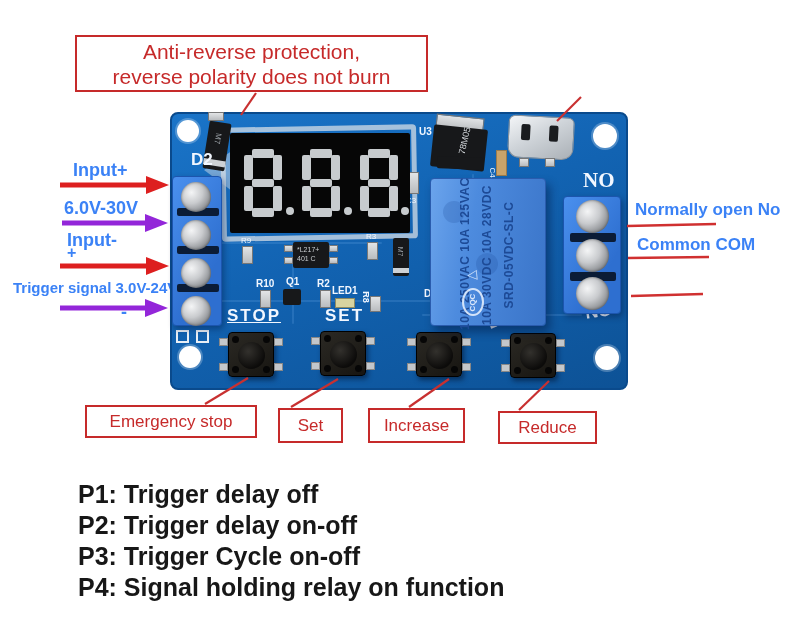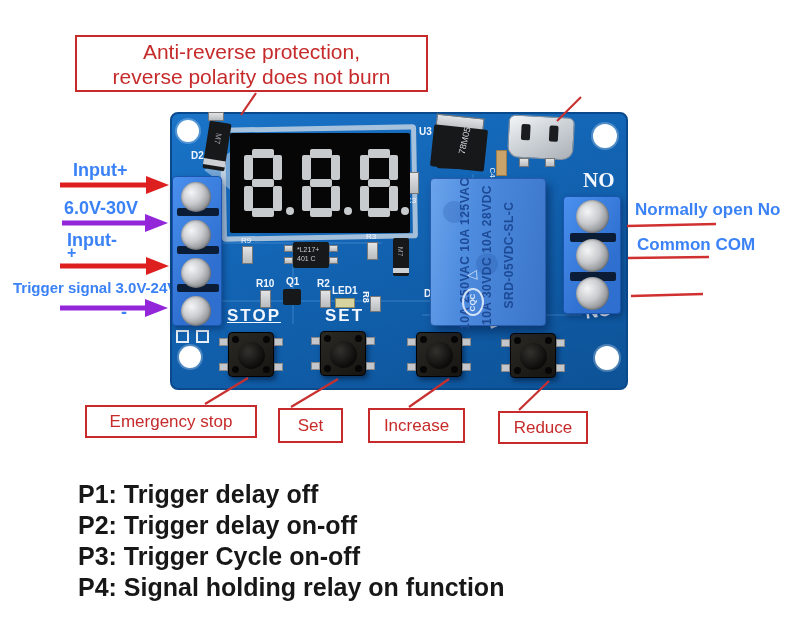--- a/index.html
+++ b/index.html
@@ -140,21 +140,21 @@
   </div>
   <div class="screw" style="left:576px;top:200px;width:33px;height:33px;z-index:3;"></div>
   <div class="screw" style="left:576px;top:239px;width:33px;height:33px;z-index:3;"></div>
   <div class="screw" style="left:576px;top:277px;width:33px;height:33px;z-index:3;"></div>
 
   <div class="blackpart" style="left:206px;top:122px;width:22px;height:48px;transform:rotate(9deg);z-index:2;">
     <div style="position:absolute;left:0;bottom:4px;width:100%;height:6px;background:#cdd1d5;"></div>
     <span style="position:absolute;left:5px;top:12px;color:#9aa0a6;font-size:8px;transform:rotate(90deg);">M7</span>
   </div>
   <div class="smd" style="left:208px;top:112px;width:16px;height:9px;z-index:2;"></div>
-  <div class="silk" style="left:191px;top:150px;font-size:10px;z-index:2;">D2</div>
+  <div class="silk" style="left:191px;top:150px;font-size:17px;z-index:2;">D2</div>
 
   <div class="smd" style="left:436px;top:116px;width:48px;height:15px;z-index:2;transform:rotate(6deg);"></div>
   <div class="blackpart" style="left:432px;top:127px;width:54px;height:42px;transform:rotate(6deg);z-index:2;">
     <span style="position:absolute;left:18px;top:8px;color:#cfd3d7;font-size:9px;display:inline-block;transform:rotate(-83deg);white-space:nowrap;">78M05</span>
   </div>
   <div class="silk" style="left:419px;top:126px;font-size:10px;z-index:2;">U3</div>
 
   <div style="position:absolute;left:508px;top:116px;width:66px;height:43px;z-index:2;transform:rotate(3deg);
               background:linear-gradient(150deg,#f4f6f8,#cfd4d9 45%,#aab0b6);border:1px solid #8d949b;
               border-radius:7px 7px 12px 12px;box-sizing:border-box;">
@@ -272,21 +272,21 @@
   </div>
   <div class="callout-box" style="left:85px;top:405px;width:172px;height:33px;font-size:17px;z-index:7;">
       <span>Emergency stop</span>
     </div>
   <div class="callout-box" style="left:278px;top:408px;width:65px;height:35px;font-size:17px;z-index:7;">
       <span>Set</span>
     </div>
   <div class="callout-box" style="left:368px;top:408px;width:97px;height:35px;font-size:17px;z-index:7;">
       <span>Increase</span>
     </div>
-  <div class="callout-box" style="left:498px;top:411px;width:90px;height:33px;font-size:17px;z-index:7;">
+  <div class="callout-box" style="left:498px;top:411px;width:99px;height:33px;font-size:17px;z-index:7;">
       <span>Reduce</span>
     </div>
 
   <div class="red-label" style="left:73px;top:160px;font-size:18px;">Input+</div>
   <div class="red-label" style="left:64px;top:198px;font-size:18px;">6.0V-30V</div>
   <div class="red-label" style="left:67px;top:230px;font-size:18px;">Input-</div>
   <div class="red-label" style="left:67px;top:244px;font-size:16px;">+</div>
   <div class="red-label" style="left:13px;top:279px;font-size:15px;">Trigger signal 3.0V-24V</div>
   <div class="red-label" style="left:121px;top:302px;font-size:18px;">-</div>
 

